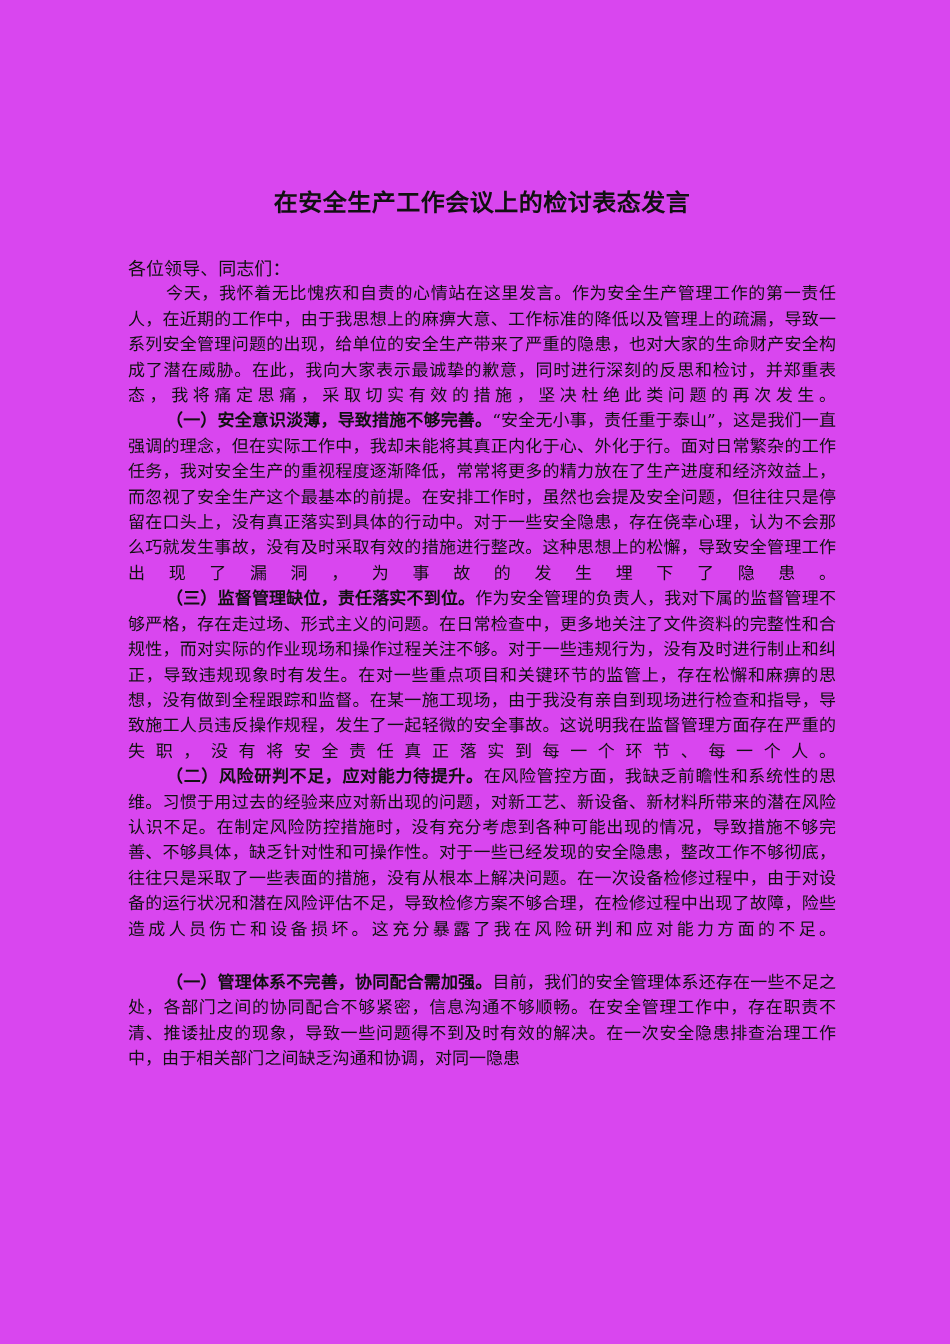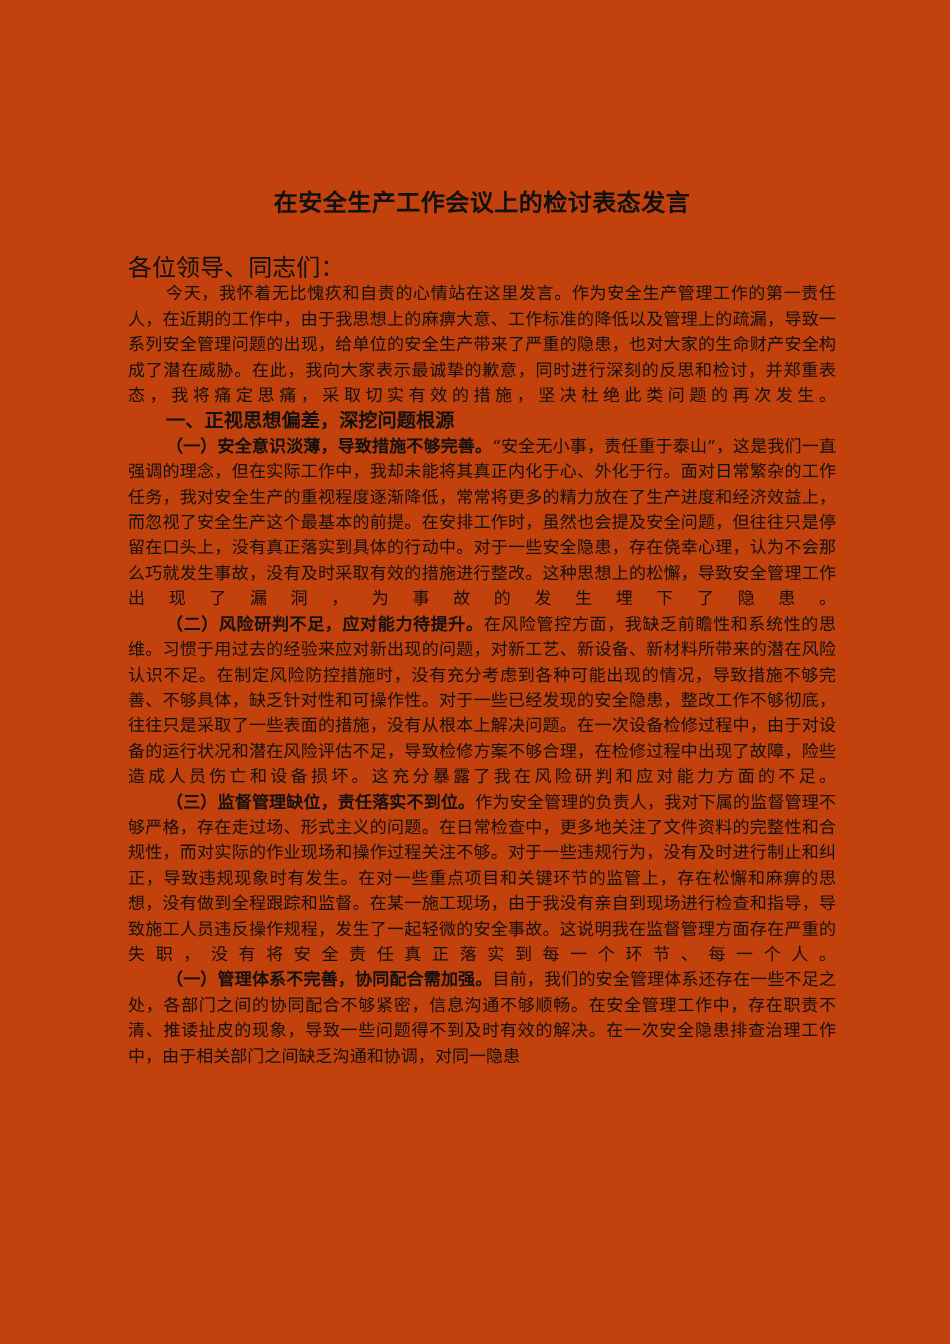--- a/index.html
+++ b/index.html
@@ -15,21 +15,21 @@
     font-family: "DejaVu Serif", "Liberation Serif", serif;
     color: #000000;
     -webkit-font-smoothing: antialiased;
   }
   .page {
     position: relative;
     width: 950px;
     height: 1344px;
     box-sizing: border-box;
     padding: 0;
-    background: #c2410c;
+    background: #d946ef;
   }
   .content {
     position: absolute;
     left: 128px;
     top: 0;
     width: 708px;
   }
   .doc-title {
     margin: 0;
     padding: 0;
@@ -37,41 +37,42 @@
     font-size: 24px;
     font-weight: 600;
     line-height: 34px;
     text-align: center;
     letter-spacing: 0.5px;
     padding-top: 186px;
   }
   .salutation {
     margin: 0;
     padding: 0;
-    font-size: 24px;
+    font-size: 18px;
     line-height: 25.4px;
     text-align: justify;
     text-align-last: left;
     padding-top: 36px;
     letter-spacing: 0.05px;
   }
   p.para {
     margin: 0;
     padding: 0;
     font-size: 17px;
     line-height: 25.4px;
     text-align: justify;
     text-align-last: justify;
     text-indent: 38px;
     letter-spacing: 0.05px;
     word-break: break-all;
     hyphens: none;
   }
   p.para.last-ragged {
     text-align-last: left;
+    margin-top: 28px;
   }
   p.heading1 {
     margin: 0;
     padding: 0;
     font-family: "DejaVu Sans", "Liberation Sans", sans-serif;
     font-size: 19.2px;
     font-weight: bold;
     line-height: 25.4px;
     text-indent: 38px;
     text-align: left;
@@ -89,25 +90,24 @@
 
 <div class="page">
   <div class="content">
 
     <h1 class="doc-title">在安全生产工作会议上的检讨表态发言</h1>
 
     <p class="salutation">各位领导、同志们：</p>
 
     <p class="para">今天，我怀着无比愧疚和自责的心情站在这里发言。作为安全生产管理工作的第一责任人，在近期的工作中，由于我思想上的麻痹大意、工作标准的降低以及管理上的疏漏，导致一系列安全管理问题的出现，给单位的安全生产带来了严重的隐患，也对大家的生命财产安全构成了潜在威胁。在此，我向大家表示最诚挚的歉意，同时进行深刻的反思和检讨，并郑重表态，我将痛定思痛，采取切实有效的措施，坚决杜绝此类问题的再次发生。</p>
 
-    <p class="heading1">一、正视思想偏差，深挖问题根源</p>
 
     <p class="para"><span class="sub-head">（一）安全意识淡薄，导致措施不够完善。</span><span>“安全无小事，责任重于泰山”，这是我们一直强调的理念，但在实际工作中，我却未能将其真正内化于心、外化于行。面对日常繁杂的工作任务，我对安全生产的重视程度逐渐降低，常常将更多的精力放在了生产进度和经济效益上，而忽视了安全生产这个最基本的前提。在安排工作时，虽然也会提及安全问题，但往往只是停留在口头上，没有真正落实到具体的行动中。对于一些安全隐患，存在侥幸心理，认为不会那么巧就发生事故，没有及时采取有效的措施进行整改。这种思想上的松懈，导致安全管理工作出现了漏洞，为事故的发生埋下了隐患。</span></p>
 
+    <p class="para"><span class="sub-head">（三）监督管理缺位，责任落实不到位。</span><span>作为安全管理的负责人，我对下属的监督管理不够严格，存在走过场、形式主义的问题。在日常检查中，更多地关注了文件资料的完整性和合规性，而对实际的作业现场和操作过程关注不够。对于一些违规行为，没有及时进行制止和纠正，导致违规现象时有发生。在对一些重点项目和关键环节的监管上，存在松懈和麻痹的思想，没有做到全程跟踪和监督。在某一施工现场，由于我没有亲自到现场进行检查和指导，导致施工人员违反操作规程，发生了一起轻微的安全事故。这说明我在监督管理方面存在严重的失职，没有将安全责任真正落实到每一个环节、每一个人。</span></p>
+
     <p class="para"><span class="sub-head">（二）风险研判不足，应对能力待提升。</span><span>在风险管控方面，我缺乏前瞻性和系统性的思维。习惯于用过去的经验来应对新出现的问题，对新工艺、新设备、新材料所带来的潜在风险认识不足。在制定风险防控措施时，没有充分考虑到各种可能出现的情况，导致措施不够完善、不够具体，缺乏针对性和可操作性。对于一些已经发现的安全隐患，整改工作不够彻底，往往只是采取了一些表面的措施，没有从根本上解决问题。在一次设备检修过程中，由于对设备的运行状况和潜在风险评估不足，导致检修方案不够合理，在检修过程中出现了故障，险些造成人员伤亡和设备损坏。这充分暴露了我在风险研判和应对能力方面的不足。</span></p>
-
-    <p class="para"><span class="sub-head">（三）监督管理缺位，责任落实不到位。</span><span>作为安全管理的负责人，我对下属的监督管理不够严格，存在走过场、形式主义的问题。在日常检查中，更多地关注了文件资料的完整性和合规性，而对实际的作业现场和操作过程关注不够。对于一些违规行为，没有及时进行制止和纠正，导致违规现象时有发生。在对一些重点项目和关键环节的监管上，存在松懈和麻痹的思想，没有做到全程跟踪和监督。在某一施工现场，由于我没有亲自到现场进行检查和指导，导致施工人员违反操作规程，发生了一起轻微的安全事故。这说明我在监督管理方面存在严重的失职，没有将安全责任真正落实到每一个环节、每一个人。</span></p>
 
 
     <p class="para last-ragged"><span class="sub-head">（一）管理体系不完善，协同配合需加强。</span><span>目前，我们的安全管理体系还存在一些不足之处，各部门之间的协同配合不够紧密，信息沟通不够顺畅。在安全管理工作中，存在职责不清、推诿扯皮的现象，导致一些问题得不到及时有效的解决。在一次安全隐患排查治理工作中，由于相关部门之间缺乏沟通和协调，对同一隐患</span></p>
 
   </div>
 </div>
 
 </body></html>

